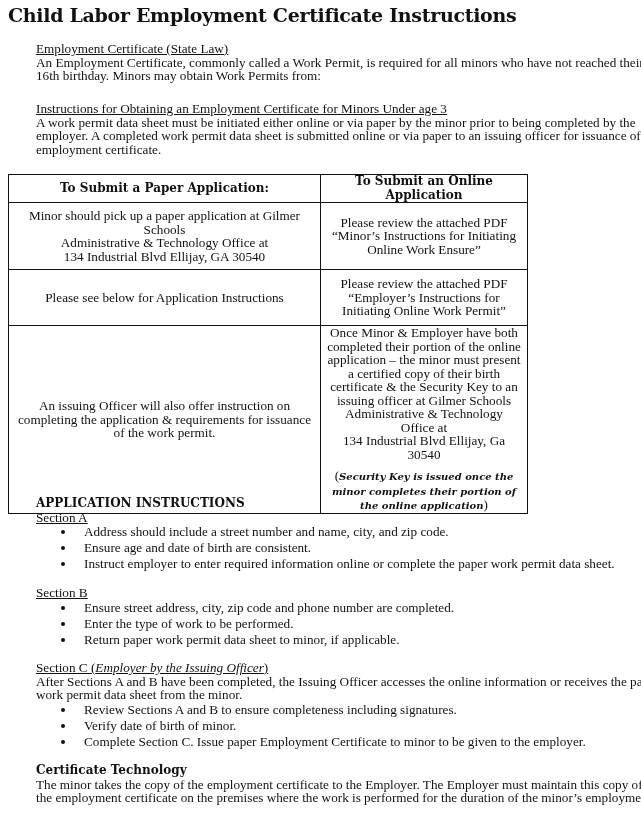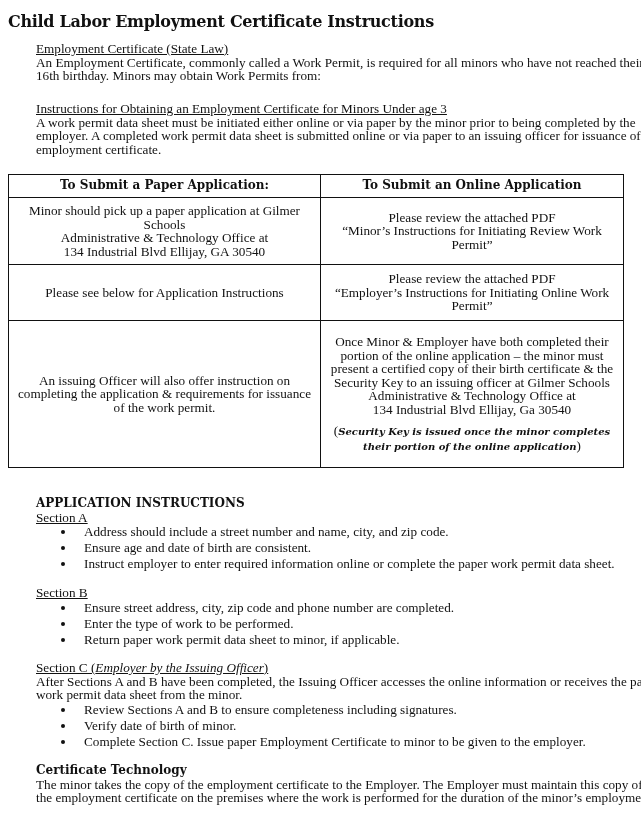--- a/index.html
+++ b/index.html
@@ -3,33 +3,33 @@
 <meta charset="utf-8">
 <style>
   html, body { margin: 0; padding: 0; background: #ffffff; }
   body {
     width: 641px; height: 814px; overflow: hidden; position: relative;
     font-family: "DejaVu Serif", "Liberation Serif", serif;
     color: #111111;
   }
   .page { position: absolute; left: 8px; top: 0; width: 625px; }
   .title {
-    position: absolute; left: 0; top: 12px;
+    position: absolute; left: 0; top: 4px;
     font-family: "DejaVu Serif", serif; font-weight: bold;
-    font-size: 16px; letter-spacing: -0.3px; white-space: nowrap;
+    font-size: 19px; letter-spacing: -0.3px; white-space: nowrap;
   }
   .txt {
     font-family: "Liberation Serif", serif; font-size: 13.2px; line-height: 13.5px;
   }
   .abs { position: absolute; left: 4px; margin-left: 24px; }
   .u { text-decoration: underline; }
   .para { width: 625px; }
 
   table.apps {
-    position: absolute; left: 0; top: 174px; width: 616px;
+    position: absolute; left: 0; top: 174px; width: 520px;
     border-collapse: collapse;
     font-family: "Liberation Serif", serif; font-size: 13.2px; line-height: 13.5px;
   }
   table.apps td, table.apps th {
     border: 1.3px solid #111; text-align: center; vertical-align: middle;
     padding: 0 6px;
   }
   table.apps th { font-family: "DejaVu Serif", serif; font-weight: bold; font-size: 12px; height: 22px; }
   table.apps td.c1 { width: 299px; }
   .r1 td { height: 66px; }
@@ -70,21 +70,21 @@
       <th>To Submit an Online Application</th>
     </tr>
     <tr class="r1">
       <td class="c1">
         <div>Minor should pick up a paper application at Gilmer Schools</div>
         <div>Administrative &amp; Technology Office at</div>
         <div>134 Industrial Blvd Ellijay, GA 30540</div>
       </td>
       <td>
         <div>Please review the attached PDF</div>
-        <div>“Minor’s Instructions for Initiating Review Work Permit”</div>
+        <div>“Minor’s Instructions for Initiating Online Work Ensure”</div>
       </td>
     </tr>
     <tr class="r2">
       <td class="c1">
         <div>Please see below for Application Instructions</div>
       </td>
       <td>
         <div>Please review the attached PDF</div>
         <div>“Employer’s Instructions for Initiating Online Work Permit”</div>
       </td>

